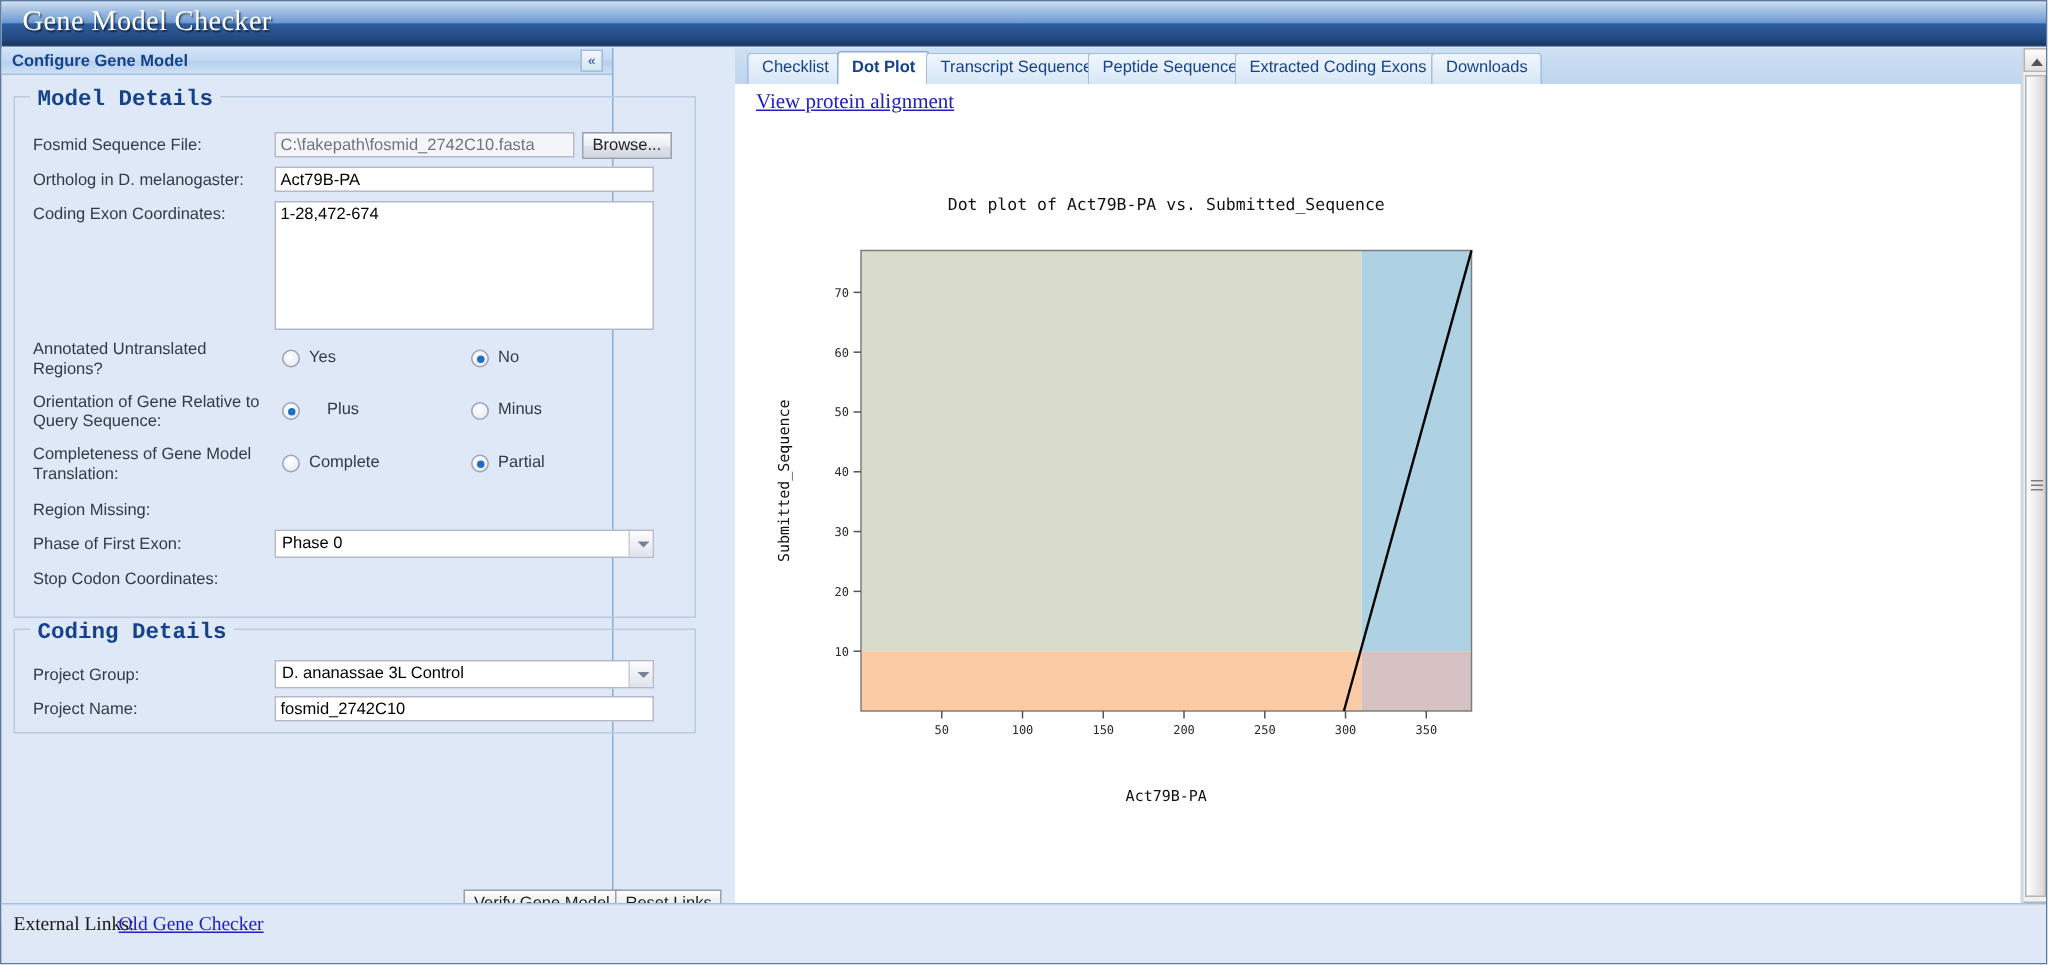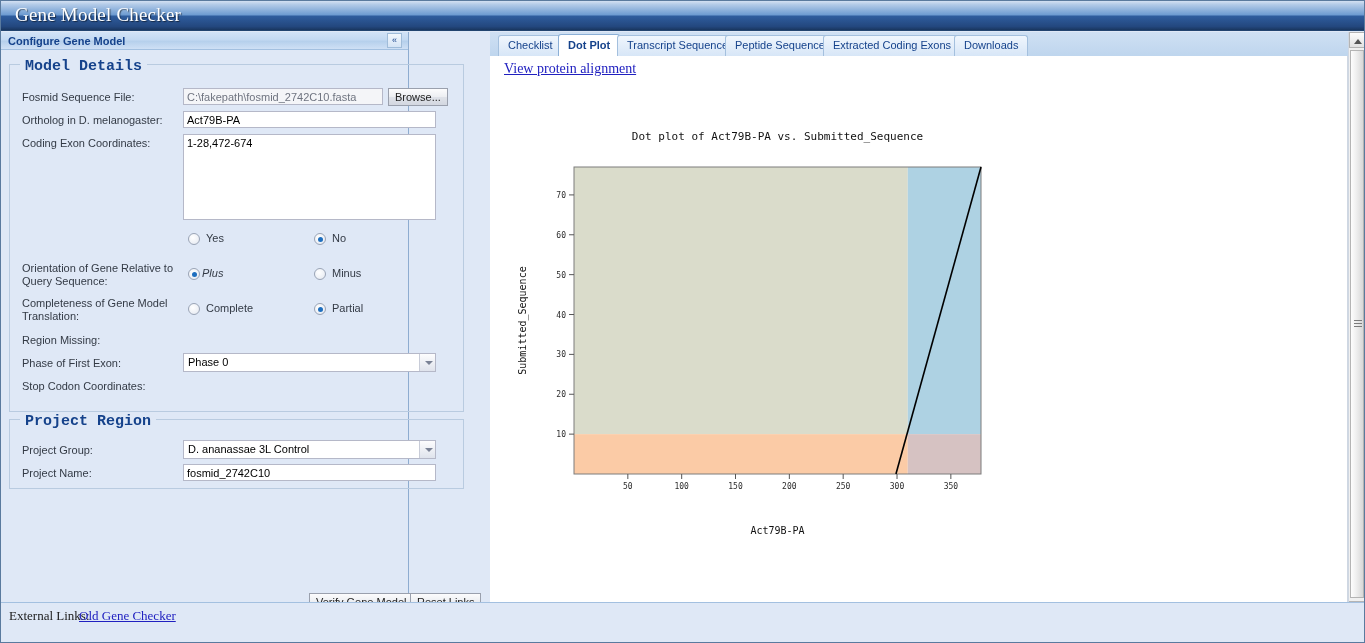--- a/index.html
+++ b/index.html
@@ -244,28 +244,29 @@
       <div class="flabel" style="left:12px; top:26px;">Fosmid Sequence File:</div>
       <input class="txt ro" readonly="" style="left: 173px; top: 23px; width: 200px;" value="C:\fakepath\fosmid_2742C10.fasta">
       <div class="btn" style="left:378px; top:23px;">Browse...</div>
 
       <div class="flabel" style="left:12px; top:49px;">Ortholog in D. melanogaster:</div>
       <input class="txt" style="left: 173px; top: 46px; width: 253px;" value="Act79B-PA">
 
       <div class="flabel" style="left:12px; top:72px;">Coding Exon Coordinates:</div>
       <textarea class="txt" style="left: 173px; top: 69px; width: 253px; height: 86px;">1-28,472-674</textarea>
 
+      <div class="flabel" style="left:12px; top:162px; width:160px;">Annotated Untranslated Regions?</div>
       <div class="radio" style="left:178px; top:168px;"></div>
       <div class="rlabel" style="left:196px; top:167px;">Yes</div>
       <div class="radio on" style="left:304px; top:168px;"></div>
       <div class="rlabel" style="left:322px; top:167px;">No</div>
 
       <div class="flabel" style="left:12px; top:197px; width:168px;">Orientation of Gene Relative to Query Sequence:</div>
       <div class="radio on" style="left:178px; top:203px;"></div>
-      <div class="rlabel" style="left:192px; top:202px;font-style:italic;">Plus</div>
+      <div class="rlabel" style="left:208px; top:202px;">Plus</div>
       <div class="radio" style="left:304px; top:203px;"></div>
       <div class="rlabel" style="left:322px; top:202px;">Minus</div>
 
       <div class="flabel" style="left:12px; top:232px; width:160px;">Completeness of Gene Model Translation:</div>
       <div class="radio" style="left:178px; top:238px;"></div>
       <div class="rlabel" style="left:196px; top:237px;">Complete</div>
       <div class="radio on" style="left:304px; top:238px;"></div>
       <div class="rlabel" style="left:322px; top:237px;">Partial</div>
 
       <div class="flabel" style="left:12px; top:269px;">Region Missing:</div>
@@ -273,21 +274,21 @@
       <div class="flabel" style="left:12px; top:292px;">Phase of First Exon:</div>
       <div class="selbox" style="left:173px; top:288px; width:253px;">
         <span>Phase 0</span>
         <span class="arrow"></span>
       </div>
 
       <div class="flabel" style="left:12px; top:315px;">Stop Codon Coordinates:</div>
     </div>
 
     <div class="fs" style="left:8px; top:387px; width:455px; height:70px;">
-      <div class="legend">Project Region</div>
+      <div class="legend">Coding Details</div>
 
       <div class="flabel" style="left:12px; top:24px;">Project Group:</div>
       <div class="selbox" style="left:173px; top:20px; width:253px;">
         <span>D. ananassae 3L Control</span>
         <span class="arrow"></span>
       </div>
 
       <div class="flabel" style="left:12px; top:47px;">Project Name:</div>
       <input class="txt" style="left: 173px; top: 44px; width: 253px;" value="fosmid_2742C10">
     </div>

